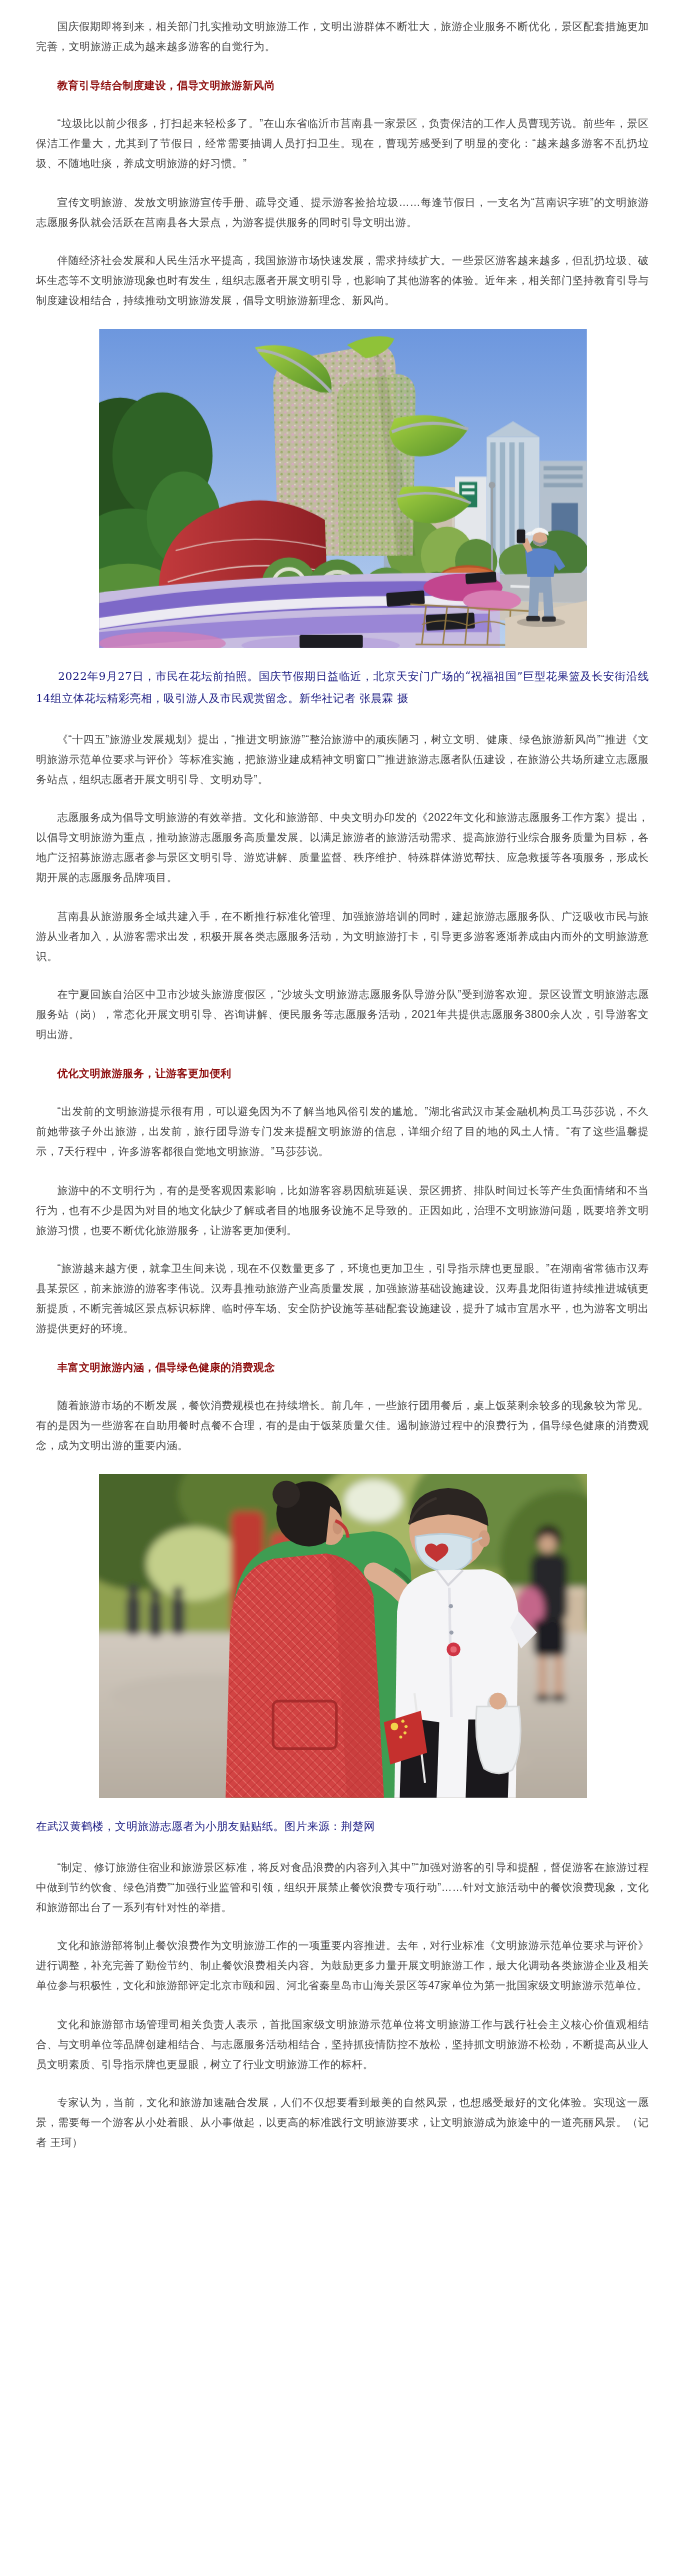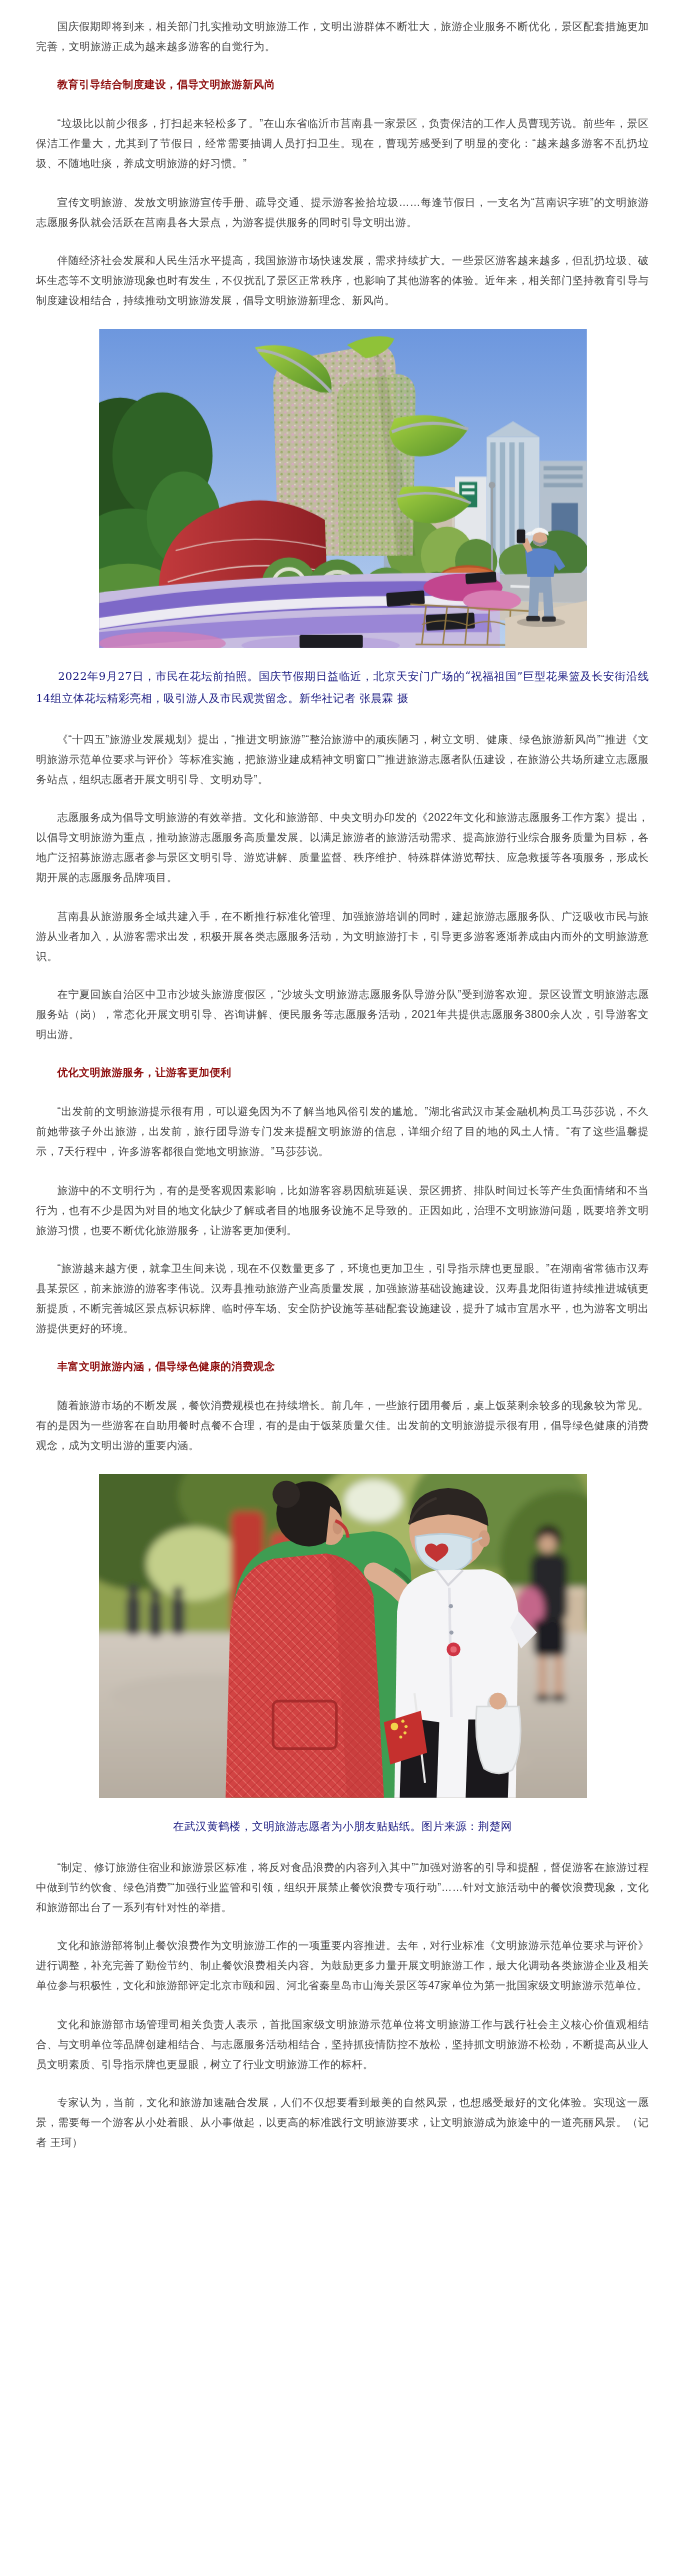--- a/index.html
+++ b/index.html
@@ -8,43 +8,43 @@
     box-sizing:border-box;padding:16px 24px 4px 36px;overflow:hidden;
     font-family:"Liberation Sans","DejaVu Sans",sans-serif;
   }
   .p{
     font-size:10.6px;line-height:20px;color:#404040;letter-spacing:0.3px;
     text-indent:2em;margin:18.5px 0 0 0;text-align:justify;
   }
   .p.first{margin-top:0;}
   .h{
     font-size:10.6px;line-height:20px;font-weight:bold;color:#8e0e0e;
-    letter-spacing:0.3px;text-indent:2em;margin:18.5px 0 0 0;font-family:Liberation Mono, monospace;
+    letter-spacing:0.3px;text-indent:2em;margin:18.5px 0 0 0;
   }
   .photo-wrap{width:488px;margin:18.5px auto 0 auto;}
   .photo-wrap svg{display:block;}
   .caption{
     font-family:"DejaVu Serif","Liberation Serif",serif;
     font-size:11px;line-height:22px;color:#15157e;letter-spacing:0.3px;
     text-indent:2em;margin:18.5px 0 0 0;text-align:justify;
   }
-  .caption-center{text-align:center;text-indent:0;}
+  .caption-center{text-align:left;text-indent:0;}
 </style>
 </head>
 <body>
 
 <div class="page">
 
   <p class="p first">国庆假期即将到来，相关部门扎实推动文明旅游工作，文明出游群体不断壮大，旅游企业服务不断优化，景区配套措施更加完善，文明旅游正成为越来越多游客的自觉行为。</p>
 
   <p class="h">教育引导结合制度建设，倡导文明旅游新风尚</p>
 
   <p class="p">“垃圾比以前少很多，打扫起来轻松多了。”在山东省临沂市莒南县一家景区，负责保洁的工作人员曹现芳说。前些年，景区保洁工作量大，尤其到了节假日，经常需要抽调人员打扫卫生。现在，曹现芳感受到了明显的变化：“越来越多游客不乱扔垃圾、不随地吐痰，养成文明旅游的好习惯。”</p>
   <p class="p">宣传文明旅游、发放文明旅游宣传手册、疏导交通、提示游客捡拾垃圾……每逢节假日，一支名为“莒南识字班”的文明旅游志愿服务队就会活跃在莒南县各大景点，为游客提供服务的同时引导文明出游。</p>
-  <p class="p">伴随经济社会发展和人民生活水平提高，我国旅游市场快速发展，需求持续扩大。一些景区游客越来越多，但乱扔垃圾、破坏生态等不文明旅游现象也时有发生，不仅扰乱了景区正常秩序，也影响了其他游客的体验。近年来，相关部门坚持教育引导与制度建设相结合，持续推动文明旅游发展，倡导文明旅游新理念、新风尚。</p>
+  <p class="p">伴随经济社会发展和人民生活水平提高，我国旅游市场快速发展，需求持续扩大。一些景区游客越来越多，但乱扔垃圾、破坏生态等不文明旅游现象也时有发生，组织志愿者开展文明引导，也影响了其他游客的体验。近年来，相关部门坚持教育引导与制度建设相结合，持续推动文明旅游发展，倡导文明旅游新理念、新风尚。</p>
 
   <div class="photo-wrap">
     <svg width="488" height="319" viewBox="0 0 925 605">
       <defs>
         <linearGradient id="sky1" x1="0" y1="0" x2="0" y2="1">
           <stop offset="0" stop-color="#6d97de"></stop>
             <stop offset="1" stop-color="#bad1ef"></stop>
         </linearGradient>
         <linearGradient id="leafg" x1="0" y1="0" x2="1" y2="1">
           <stop offset="0" stop-color="#a9d341"></stop>
@@ -195,21 +195,21 @@
   <p class="p">在宁夏回族自治区中卫市沙坡头旅游度假区，“沙坡头文明旅游志愿服务队导游分队”受到游客欢迎。景区设置文明旅游志愿服务站（岗），常态化开展文明引导、咨询讲解、便民服务等志愿服务活动，2021年共提供志愿服务3800余人次，引导游客文明出游。</p>
 
   <p class="h">优化文明旅游服务，让游客更加便利</p>
 
   <p class="p">“出发前的文明旅游提示很有用，可以避免因为不了解当地风俗引发的尴尬。”湖北省武汉市某金融机构员工马莎莎说，不久前她带孩子外出旅游，出发前，旅行团导游专门发来提醒文明旅游的信息，详细介绍了目的地的风土人情。“有了这些温馨提示，7天行程中，许多游客都很自觉地文明旅游。”马莎莎说。</p>
   <p class="p">旅游中的不文明行为，有的是受客观因素影响，比如游客容易因航班延误、景区拥挤、排队时间过长等产生负面情绪和不当行为，也有不少是因为对目的地文化缺少了解或者目的地服务设施不足导致的。正因如此，治理不文明旅游问题，既要培养文明旅游习惯，也要不断优化旅游服务，让游客更加便利。</p>
   <p class="p">“旅游越来越方便，就拿卫生间来说，现在不仅数量更多了，环境也更加卫生，引导指示牌也更显眼。”在湖南省常德市汉寿县某景区，前来旅游的游客李伟说。汉寿县推动旅游产业高质量发展，加强旅游基础设施建设。汉寿县龙阳街道持续推进城镇更新提质，不断完善城区景点标识标牌、临时停车场、安全防护设施等基础配套设施建设，提升了城市宜居水平，也为游客文明出游提供更好的环境。</p>
 
   <p class="h">丰富文明旅游内涵，倡导绿色健康的消费观念</p>
 
-  <p class="p">随着旅游市场的不断发展，餐饮消费规模也在持续增长。前几年，一些旅行团用餐后，桌上饭菜剩余较多的现象较为常见。有的是因为一些游客在自助用餐时点餐不合理，有的是由于饭菜质量欠佳。出发前的文明旅游提示很有用，倡导绿色健康的消费观念，成为文明出游的重要内涵。</p>
+  <p class="p">随着旅游市场的不断发展，餐饮消费规模也在持续增长。前几年，一些旅行团用餐后，桌上饭菜剩余较多的现象较为常见。有的是因为一些游客在自助用餐时点餐不合理，有的是由于饭菜质量欠佳。遏制旅游过程中的浪费行为，倡导绿色健康的消费观念，成为文明出游的重要内涵。</p>
 
   <div class="photo-wrap">
     <svg width="488" height="324" viewBox="0 0 925 613">
       <defs>
         <filter id="blurbg" x="-10%" y="-10%" width="120%" height="120%">
             <feGaussianBlur stdDeviation="7"></feGaussianBlur>
           </filter>
         <linearGradient id="pave" x1="0" y1="0" x2="0" y2="1">
           <stop offset="0" stop-color="#d2cabf"></stop>
             <stop offset="1" stop-color="#b3aa9e"></stop>

